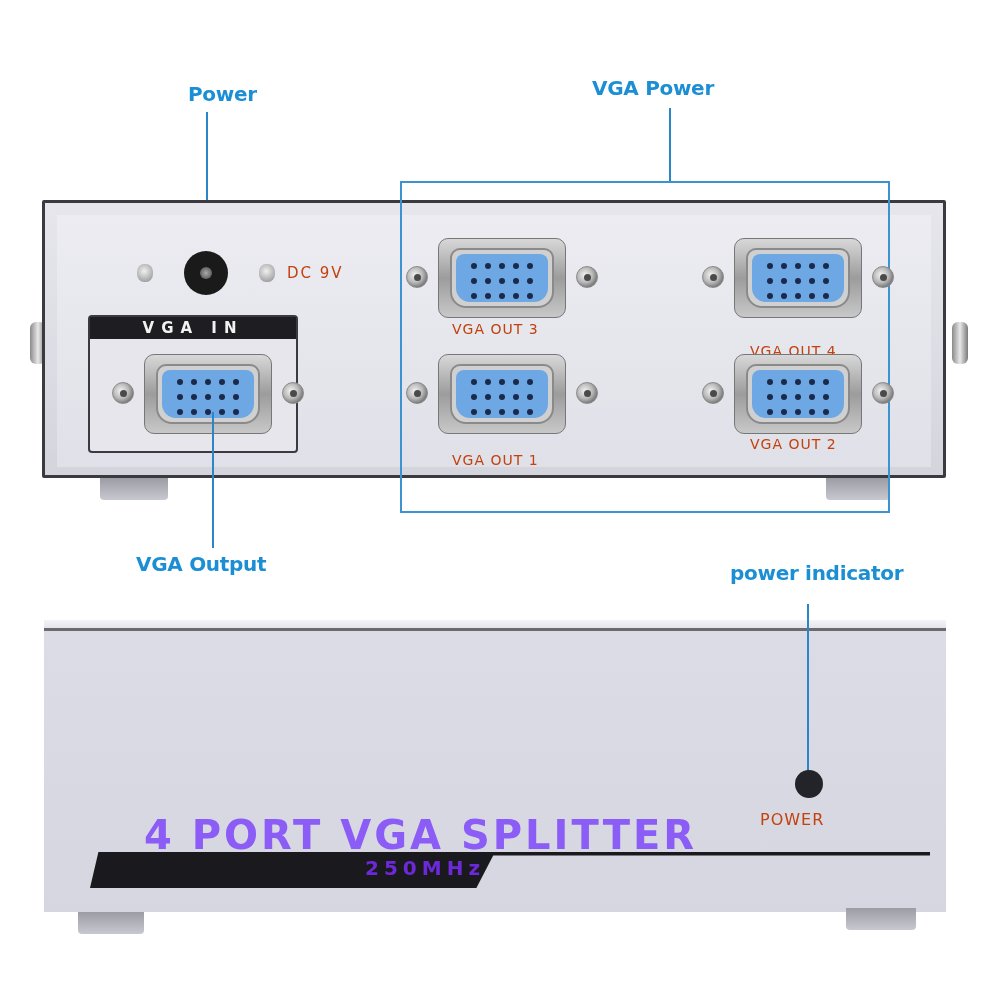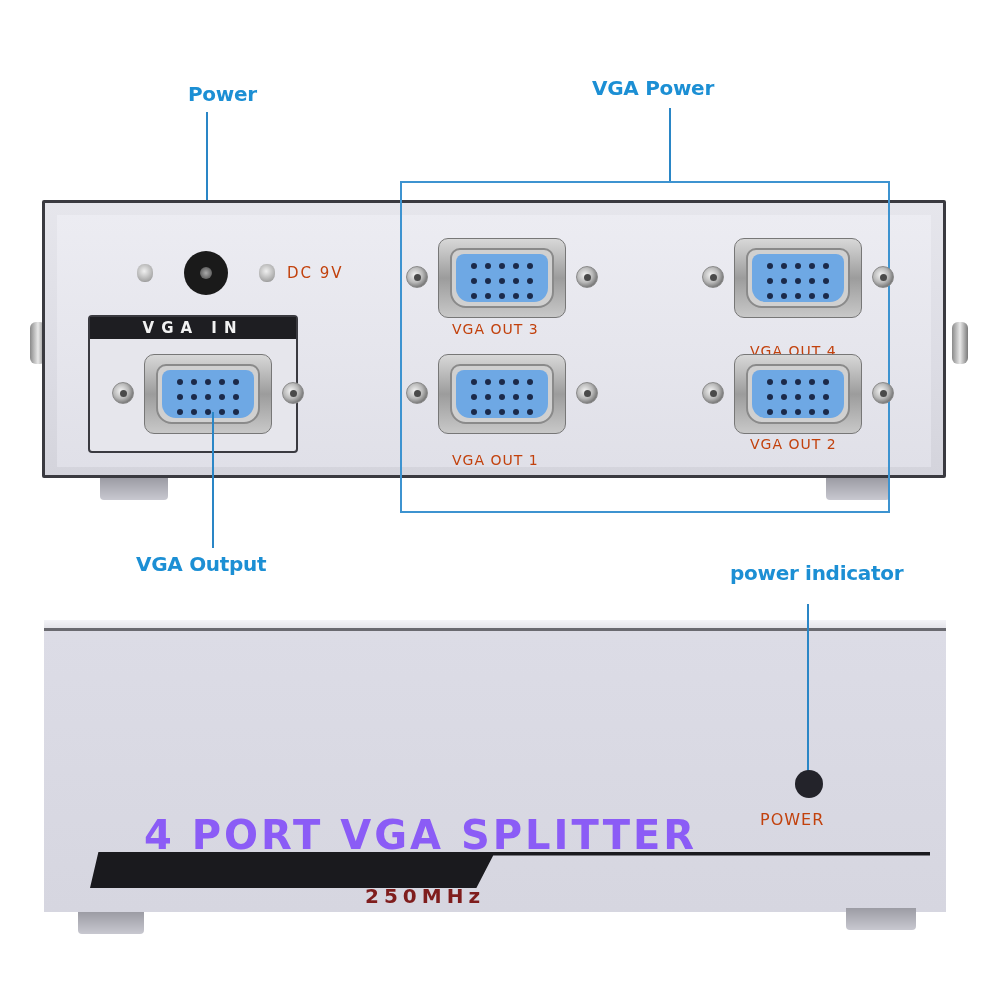--- a/index.html
+++ b/index.html
@@ -51,21 +51,21 @@
   .outbox { position:absolute; left:400px; top:181px; width:490px; height:332px; border:2px solid #3d93d0; }
 
   
   .front { position:absolute; left:44px; top:628px; width:902px; height:284px;
            background: linear-gradient(180deg,#dcdce6 0%, #d6d6e0 100%);
            border-top: 3px solid #6a6a70; }
   .front-top { position:absolute; left:44px; top:620px; width:902px; height:10px; background: linear-gradient(180deg,#f4f4f8,#e0e0e6); }
   .title { position:absolute; left:100px; top:812px; font-family:"DejaVu Sans", sans-serif; font-weight:bold; font-size:40px; color:#8b5cf6; letter-spacing:3px;margin-left:44px; }
   .band { position:absolute; left:90px; top:852px; width:840px; height:36px; background:#1a1a1e;
           clip-path: polygon(1% 0, 100% 0, 100% 10%, 48% 10%, 46% 100%, 0 100%); }
-  .band-text { position:absolute; left:365px; top:856px; font-family:"DejaVu Sans", sans-serif; font-weight:bold; font-size:20px; color:#7f1d1d; letter-spacing:5px;margin-top:28px; }
+  .band-text { position:absolute; left:365px; top:856px; font-family:"DejaVu Sans", sans-serif; font-weight:bold; font-size:20px; color:#6d28d9; letter-spacing:5px; }
   .led { position:absolute; left:795px; top:770px; width:28px; height:28px; border-radius:50%; background:#23232a; }
   .power-lbl { position:absolute; left:760px; top:810px; font-size:16px; }
 </style>
 </head>
 <body>
 
 <div class="callout" style="left:188px;top:82px;">Power</div>
 <div class="line" style="left:206px;top:112px;width:2px;height:160px;"></div>
 
 <div class="callout" style="left:592px;top:76px;">VGA Power</div>

